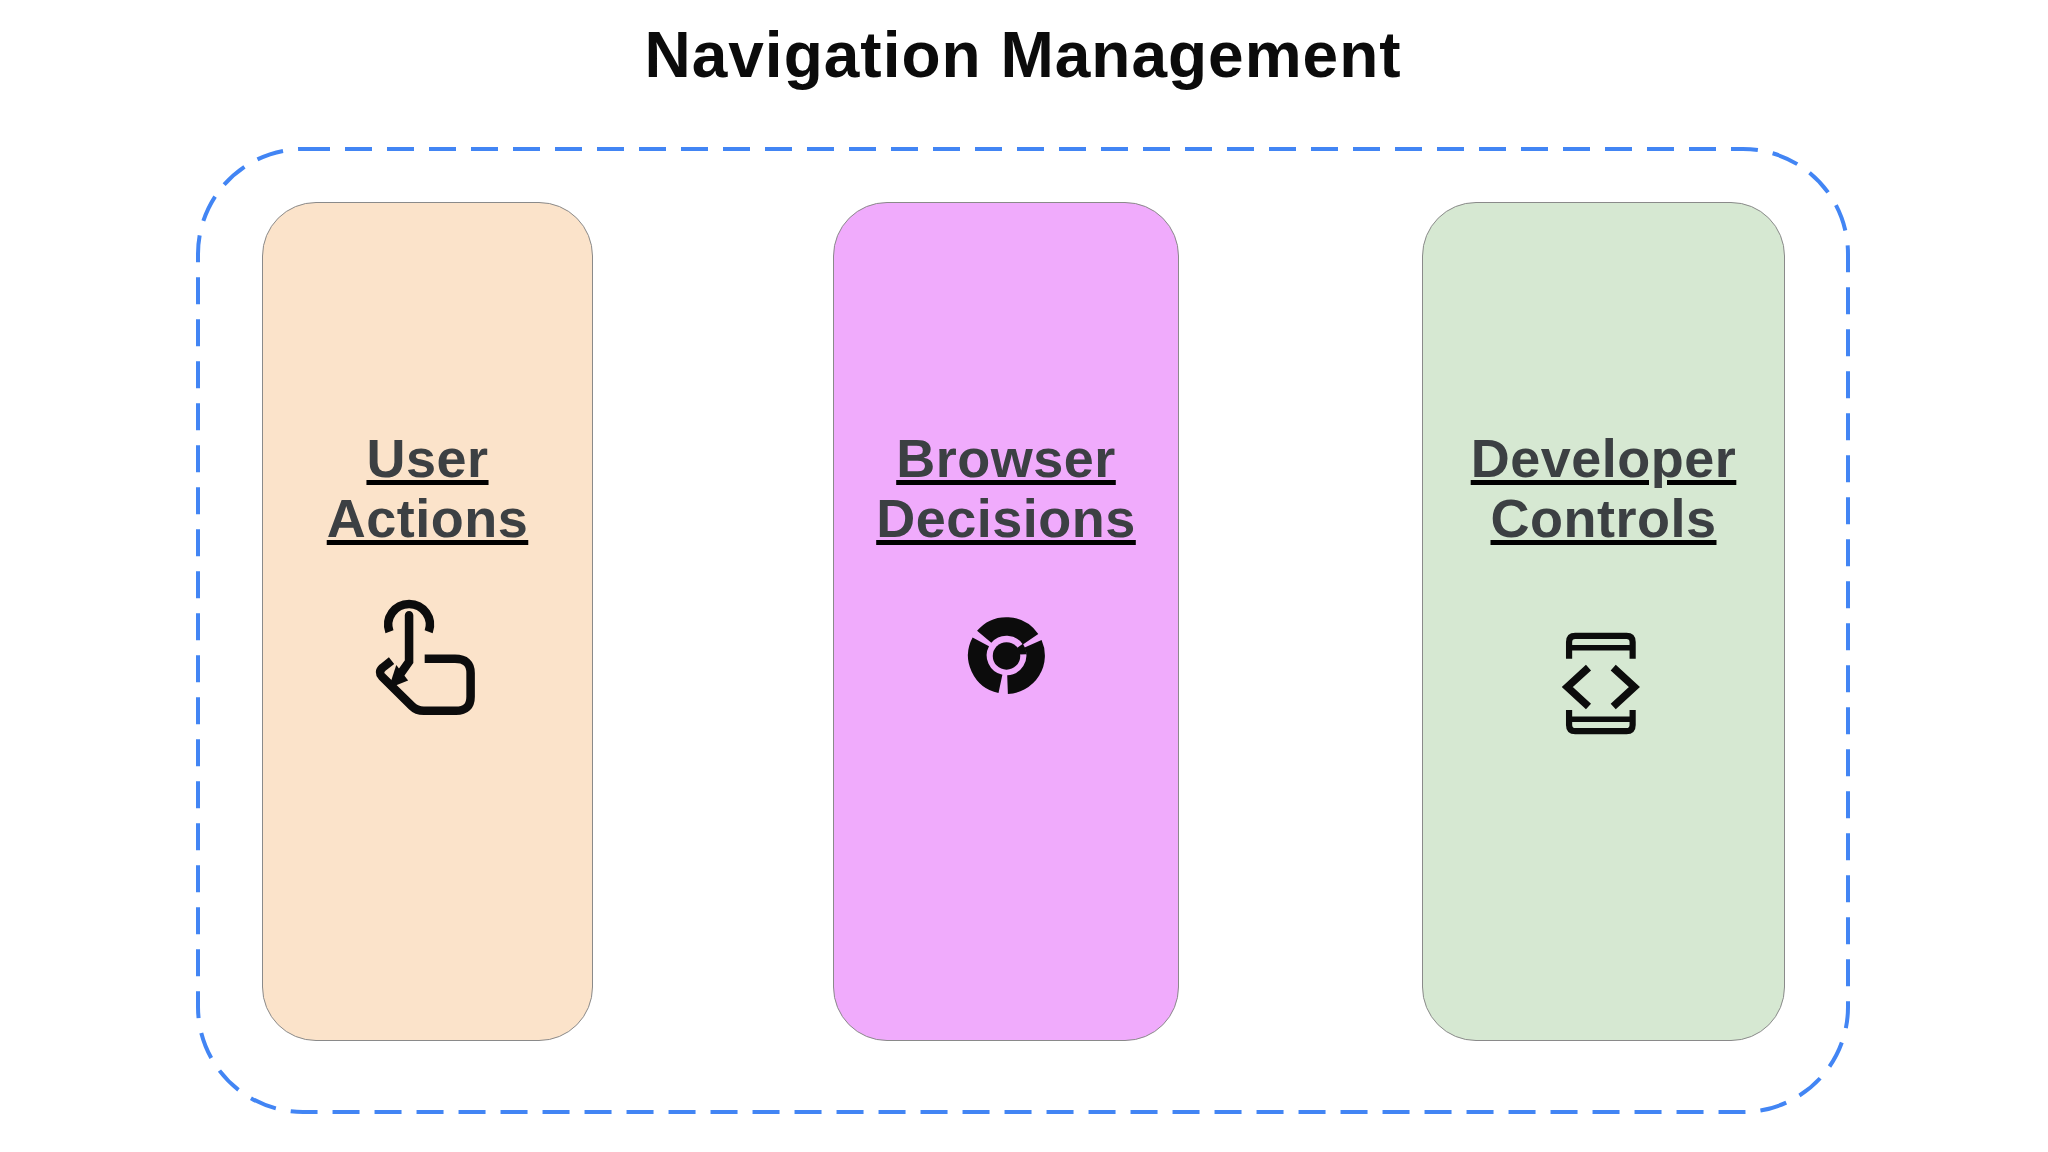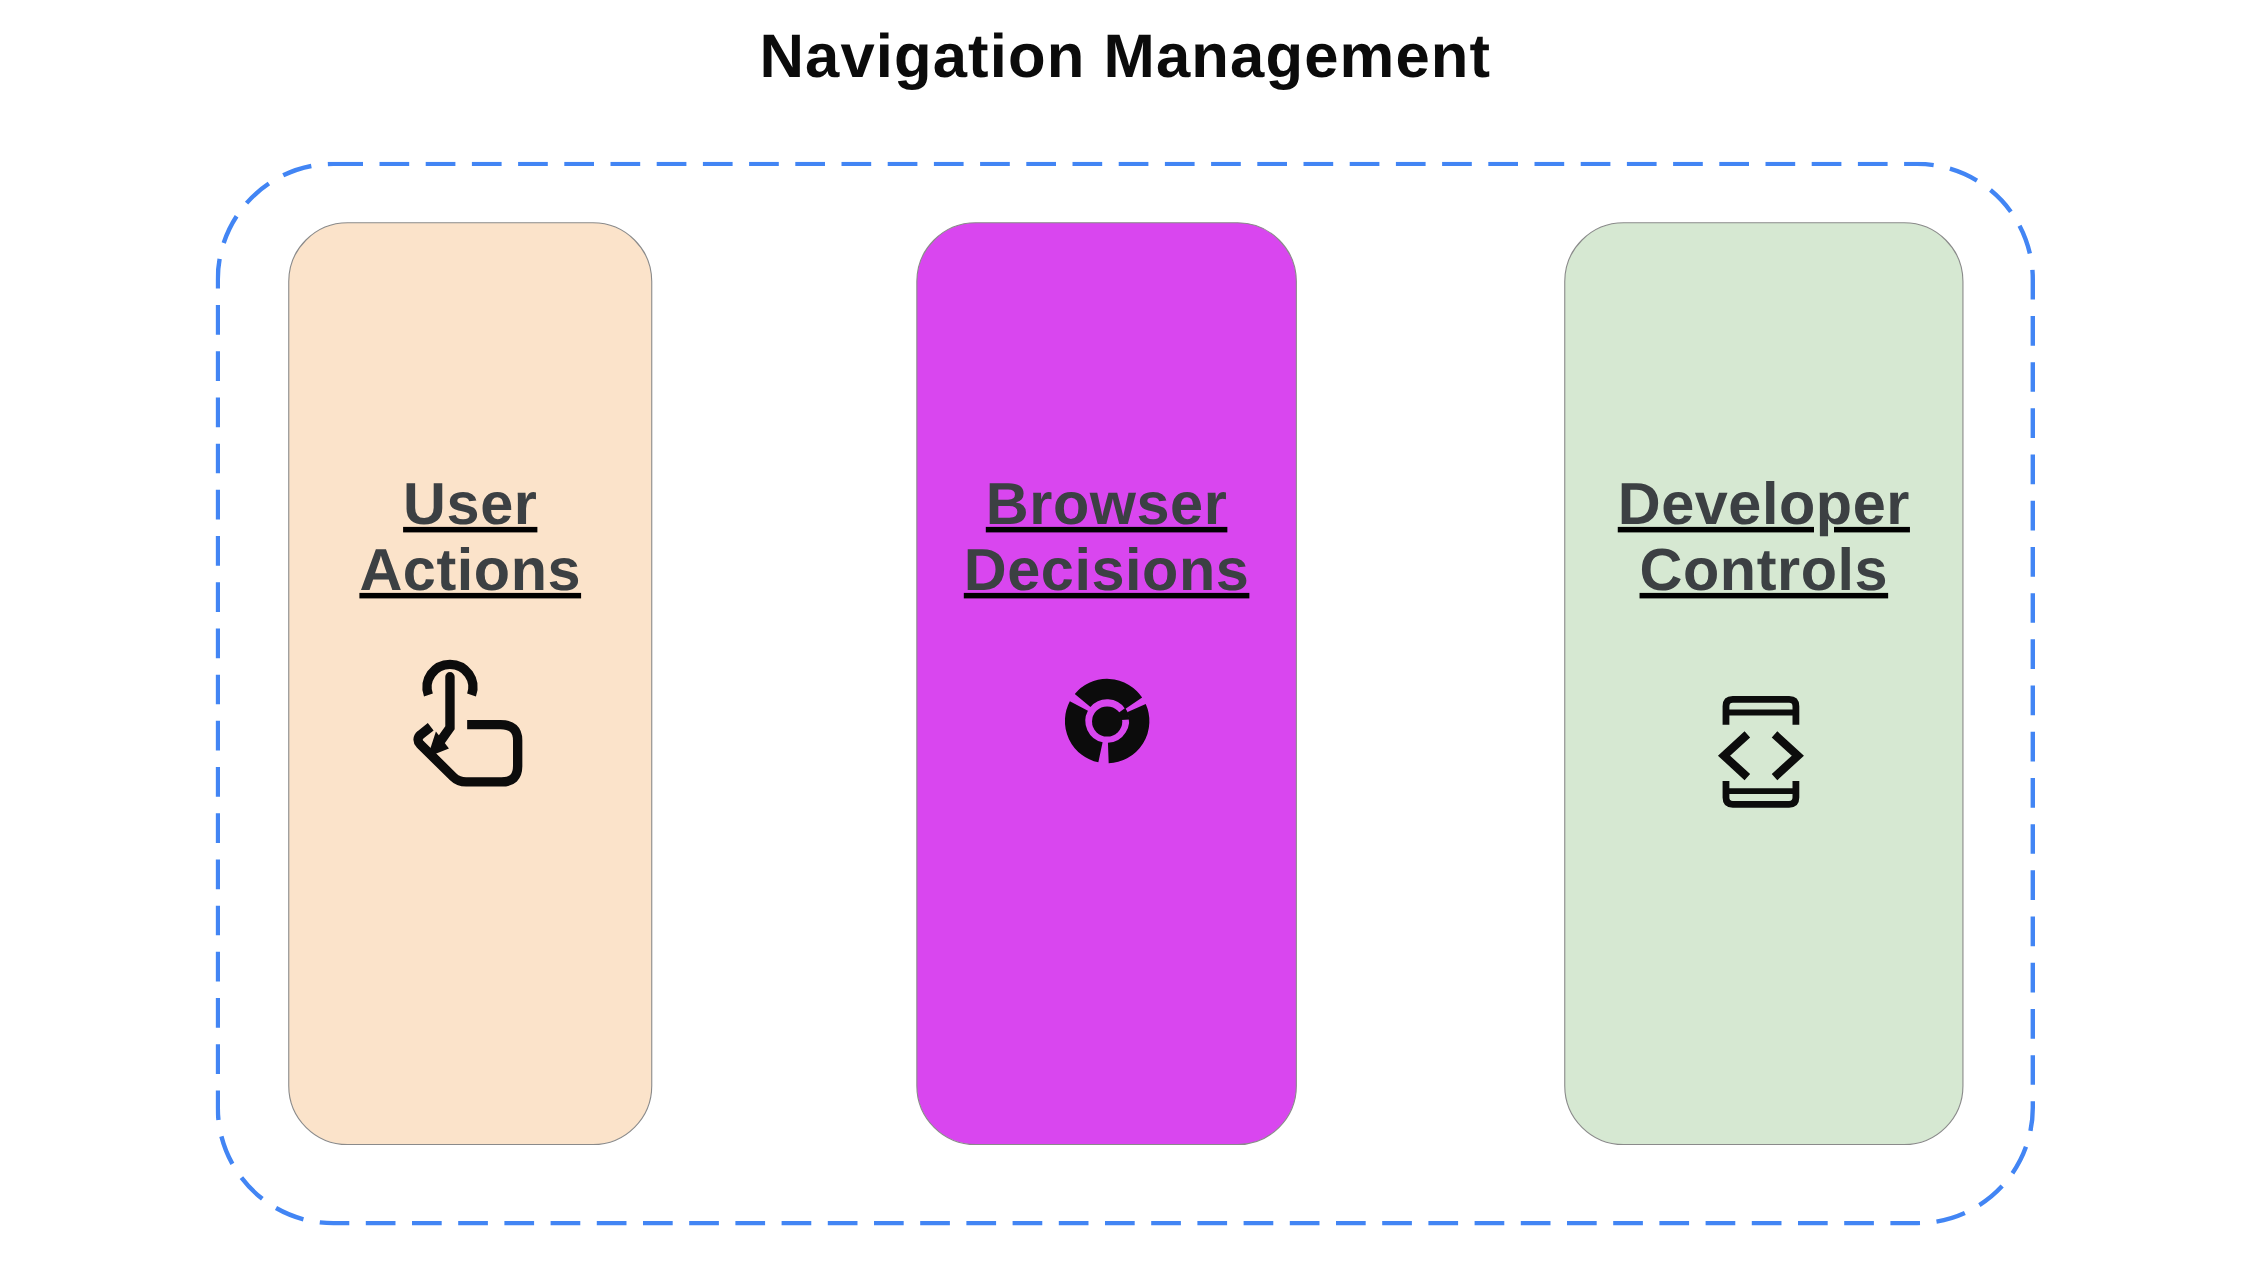--- a/index.html
+++ b/index.html
@@ -8,21 +8,21 @@
     background: #ffffff;
     font-family: "Liberation Sans", "DejaVu Sans", sans-serif;
     overflow: hidden;
   }
   #canvas { position: relative; width: 2048px; height: 1152px; }
 
   .diagram-title {
     position: absolute;
     left: 196px; top: 18px; width: 1654px;
     text-align: center;
-    font-size: 56px;
+    font-size: 64px;
     font-weight: bold;
     letter-spacing: 1px;
     color: #0b0b0b;
   }
 
   .group-border-svg { position: absolute; left: 196px; top: 147px; }
 
   .card {
     position: absolute;
     top: 202px; height: 839px;
@@ -75,21 +75,21 @@
     <div class="icon-wrap" aria-label="tap-gesture-icon">
       <svg width="110" height="142" viewBox="0 0 115 150" fill="none" stroke="#0c0c0c" stroke-width="9">
         <path d="M 16.8 50.5 A 22 22 0 1 1 58.2 50.5" stroke-linecap="butt"></path>
         <path d="M 37.5 33 L 37.5 82 L 29 94" stroke-linecap="round"></path>
         <path d="M 16 110 L 36.5 102 L 24 85.5 Z" fill="#0c0c0c" stroke="none"></path>
         <path d="M 54 79 H 86 Q 102.5 79 102.5 94 V 119 Q 102.5 134 87 134 H 53 Q 45.5 134 40.5 129 L 9 98 Q 4.5 93 9.5 88.5 L 19 81" stroke-linejoin="round" stroke-linecap="butt"></path>
       </svg>
     </div>
   </div>
 
-  <div class="card card-browser-decisions" style="background: #d946ef;">
+  <div class="card card-browser-decisions" style="background: #f0abfc;">
     <div class="card-label">Browser
 Decisions</div>
     <div class="icon-wrap" aria-label="chrome-browser-icon">
       <svg width="97" height="97" viewBox="0 0 120 120">
         <g fill="none" stroke="#0c0c0c" stroke-width="23" stroke-linecap="butt">
           <path d="M 32.4 36.9 A 36 36 0 0 1 89.8 39.9"></path>
           <path d="M 28.2 43.1 A 36 36 0 0 0 52.5 95.2"></path>
           <path d="M 92.9 45.4 A 36 36 0 0 1 61.3 96"></path>
         </g>
         <path d="M 76.6 48 A 20.5 20.5 0 0 1 80.4 58.6" fill="none" stroke="#0c0c0c" stroke-width="9"></path>

